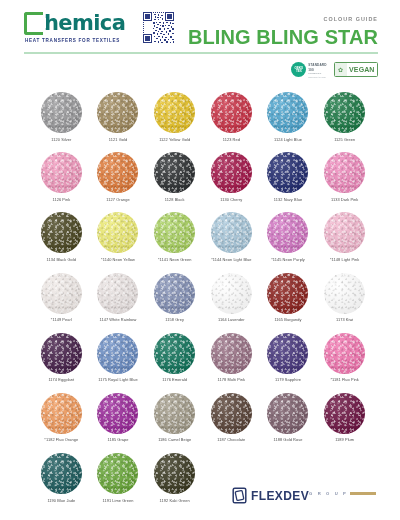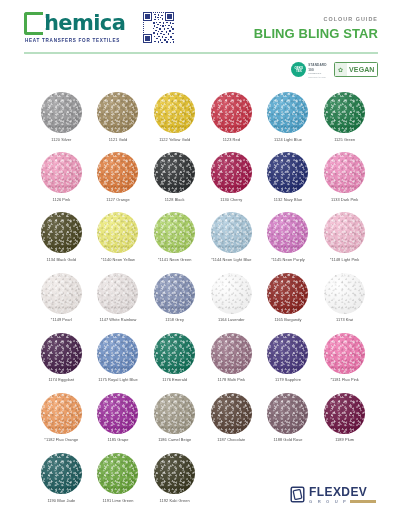--- a/index.html
+++ b/index.html
@@ -98,21 +98,21 @@
     padding-top: 6px;
   }
   .colour-guide {
     font-size: 5.4px;
     letter-spacing: 1.05px;
     color: #8b8b8b;
     font-weight: bold;
     margin-bottom: 5px;
   }
   .guide-title {
-    font-size: 13px;
+    font-size: 20px;
     font-weight: bold;
     color: #4aa94a;
     letter-spacing: 0.1px;
     line-height: 1;
     white-space: nowrap;
   }
 
   .header-rule {
     position: absolute;
     left: 24px;
@@ -276,21 +276,21 @@
     align-items: center;
     gap: 4px;
   }
   .flexdev-icon {
     width: 15px;
     height: 17px;
     position: relative;
   }
   .flexdev-text {
     display: flex;
-    flex-direction: column;
+    flex-direction: row;
     align-items: flex-start;
   }
   .flexdev-name {
     font-size: 12px;
     font-weight: bold;
     color: #2b3a6b;
     letter-spacing: 0.4px;
     line-height: 1;
   }
   .flexdev-sub {

